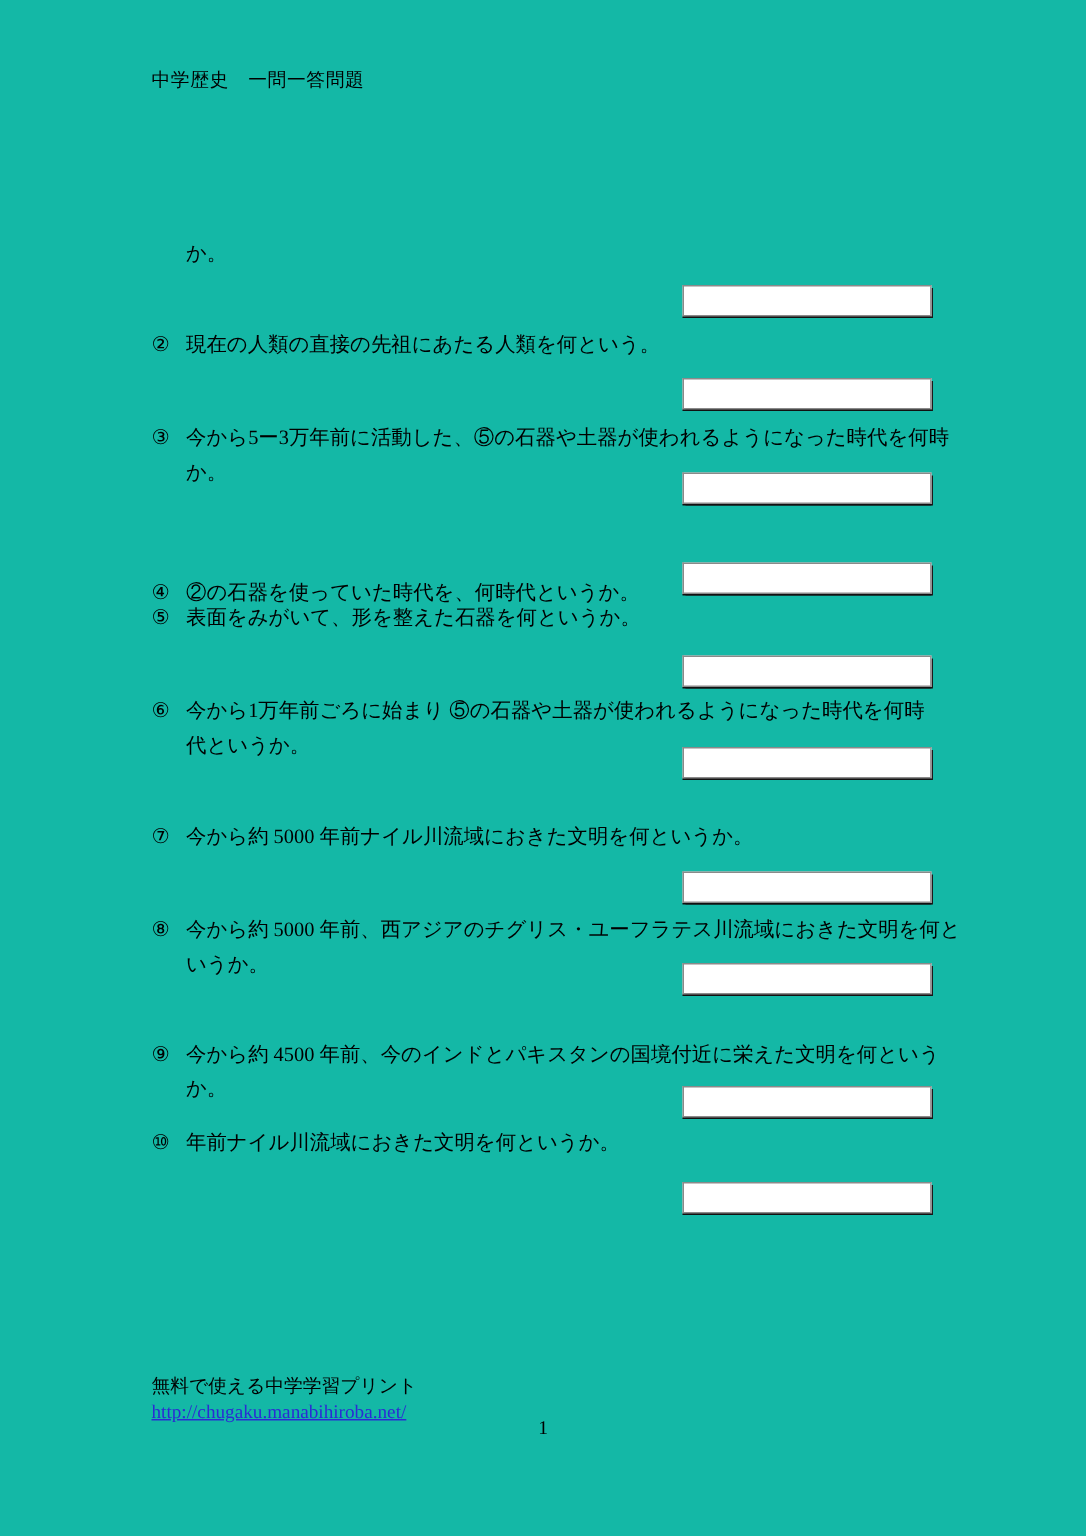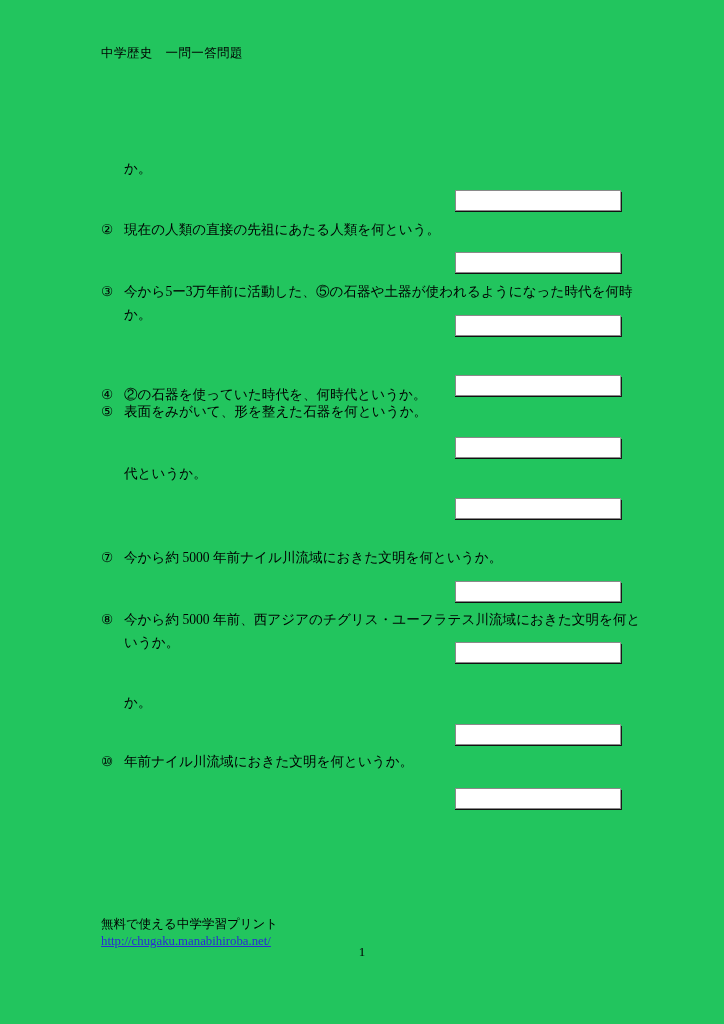--- a/index.html
+++ b/index.html
@@ -13,21 +13,21 @@
     position: relative;
     font-family: "Liberation Serif", "DejaVu Serif", serif;
     color: #000000;
     overflow: hidden;
   }
   .page {
     position: absolute;
     left: 0; top: 0;
     width: 724px;
     height: 1024px;
-    background: #22c55e;
+    background: #14b8a6;
   }
 
   
   .kicker {
     position: absolute;
     left: 101px;
     top: 46px;
     font-size: 12.5px;
     letter-spacing: 0.4px;
     white-space: pre;
@@ -152,33 +152,35 @@
       <div class="abox" style="left: 455px; top: 315px;"></div>
       <div class="q" style="top: 339px; margin-top: 44px;">
         <span class="qline"><span class="marker">④</span><span>②の石器を使っていた時代を、何時代というか。</span></span>
       </div>
       <div class="abox" style="left: 455px; top: 375px;"></div>
       <div class="q" style="top: 400px;">
         <span class="qline"><span class="marker">⑤</span><span>表面をみがいて、形を整えた石器を何というか。</span></span>
       </div>
       <div class="abox" style="left: 455px; top: 437px;"></div>
       <div class="q" style="top: 462px;">
+        <span class="qline"><span class="marker">⑥</span><span>今から1万年前ごろに始まり ⑤の石器や土器が使われるようになった時代を何時</span></span>
         <span class="qline"><span class="cont"></span><span>代というか。</span></span>
       </div>
       <div class="abox" style="left: 455px; top: 498px;"></div>
       <div class="q" style="top: 546px;">
         <span class="qline"><span class="marker">⑦</span><span>今から約 5000 年前ナイル川流域におきた文明を何というか。</span></span>
       </div>
       <div class="abox" style="left: 455px; top: 581px;"></div>
       <div class="q" style="top: 608px;">
         <span class="qline"><span class="marker">⑧</span><span>今から約 5000 年前、西アジアのチグリス・ユーフラテス川流域におきた文明を何と</span></span>
         <span class="qline"><span class="cont"></span><span>いうか。</span></span>
       </div>
       <div class="abox" style="left: 455px; top: 642px;"></div>
       <div class="q" style="top: 691px;">
+        <span class="qline"><span class="marker">⑨</span><span>今から約 4500 年前、今のインドとパキスタンの国境付近に栄えた文明を何という</span></span>
         <span class="qline"><span class="cont"></span><span>か。</span></span>
       </div>
       <div class="abox" style="left: 455px; top: 724px;"></div>
       <div class="q" style="top: 750px;">
         <span class="qline"><span class="marker">⑩</span><span>年前ナイル川流域におきた文明を何というか。</span></span>
       </div>
       <div class="abox" style="left: 455px; top: 788px;"></div>
     </div>
 
   <div class="footer-text">無料で使える中学学習プリント</div>

